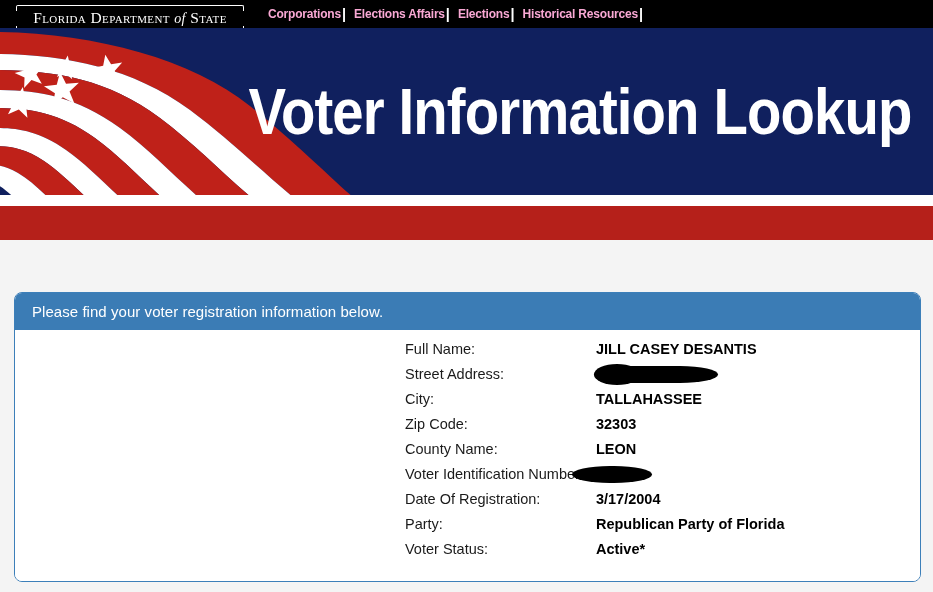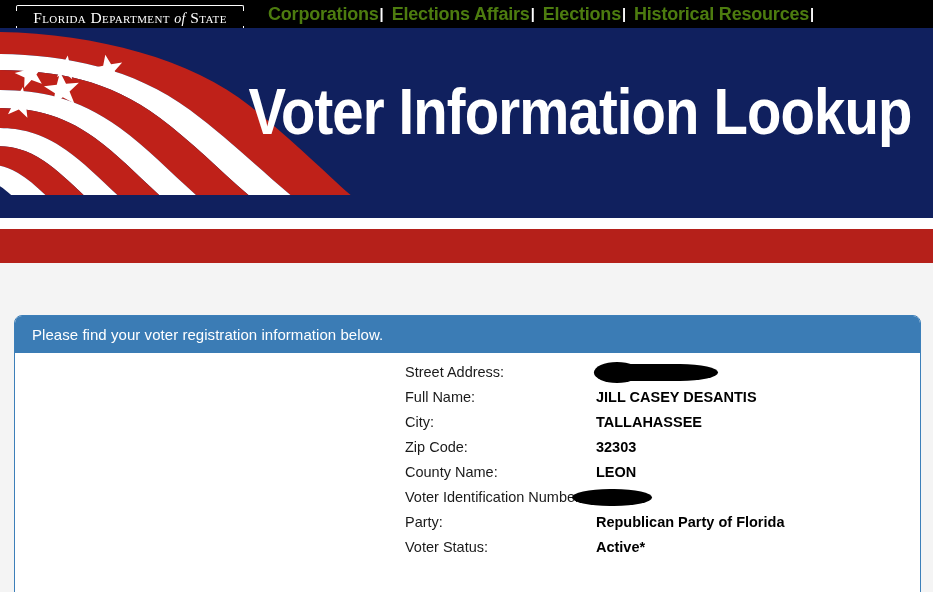--- a/index.html
+++ b/index.html
@@ -73,39 +73,39 @@
     border-radius: 0 0 2px 2px;
   }
 
   .mainnav {
     display: flex;
     align-items: center;
     margin-left: 22px;
     gap: 0px;
   }
   .mainnav a {
-    color: #4d7c0f;
+    color: #f9a8d4;
     text-decoration: none;
-    font-size: 18px;
+    font-size: 12px;
     font-weight: bold;
     font-family: "Liberation Sans", sans-serif;
     letter-spacing: -0.2px;
     white-space: nowrap;
   }
   .mainnav .navsep {
     color: #ffffff;
     font-size: 14.5px;
     font-weight: bold;
     padding: 0 8px 0 1px;
   }
 
   
   .banner {
     position: relative;
-    height: 190px;
+    height: 167px;
     background: #10205e;
     overflow: hidden;
   }
   .banner-flag {
     position: absolute;
     left: 0;
     top: 0;
     width: 420px;
     height: 167px;
   }
@@ -290,29 +290,29 @@
 <div class="below-banner-gap"></div>
 
 <div class="panel">
 
   <div class="panel-heading">Please find your voter registration information below.</div>
 
   <div class="panel-body">
     <table class="field-table">
       <tbody>
         <tr>
+          <td class="field-label">Full Name:</td>
+          <td class="field-value">JILL CASEY DESANTIS</td>
+        </tr>
+
+        <tr>
           <td class="field-label">Street Address:</td>
           <td class="field-value">
             <span class="redact addr"></span>
           </td>
-        </tr>
-
-        <tr>
-          <td class="field-label">Full Name:</td>
-          <td class="field-value">JILL CASEY DESANTIS</td>
         </tr>
 
         <tr>
           <td class="field-label">City:</td>
           <td class="field-value">TALLAHASSEE</td>
         </tr>
 
         <tr>
           <td class="field-label">Zip Code:</td>
           <td class="field-value">32303</td>
@@ -323,20 +323,24 @@
           <td class="field-value">LEON</td>
         </tr>
 
         <tr class="row-vid">
           <td class="field-label">Voter Identification Number:</td>
           <td class="field-value">
             <span class="redact vid"></span>
           </td>
         </tr>
 
+        <tr>
+          <td class="field-label">Date Of Registration:</td>
+          <td class="field-value">3/17/2004</td>
+        </tr>
 
         <tr>
           <td class="field-label">Party:</td>
           <td class="field-value">Republican Party of Florida</td>
         </tr>
 
         <tr>
           <td class="field-label">Voter Status:</td>
           <td class="field-value">Active*</td>
         </tr>

